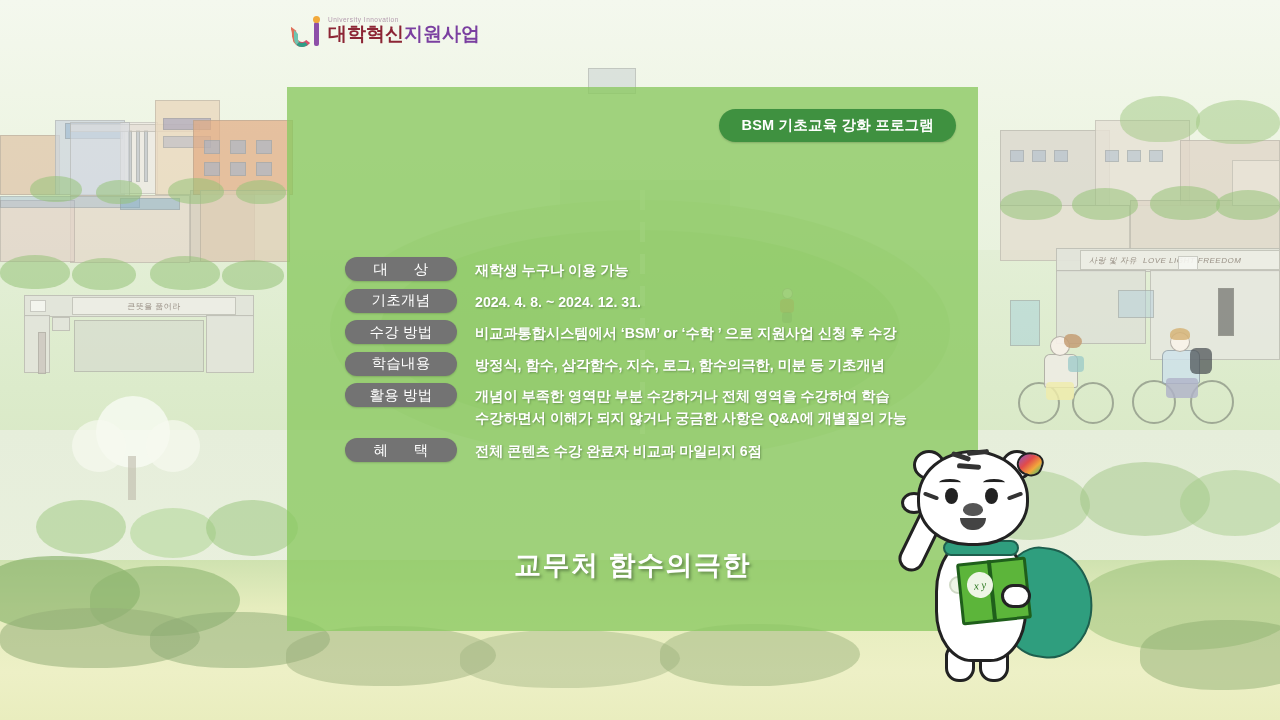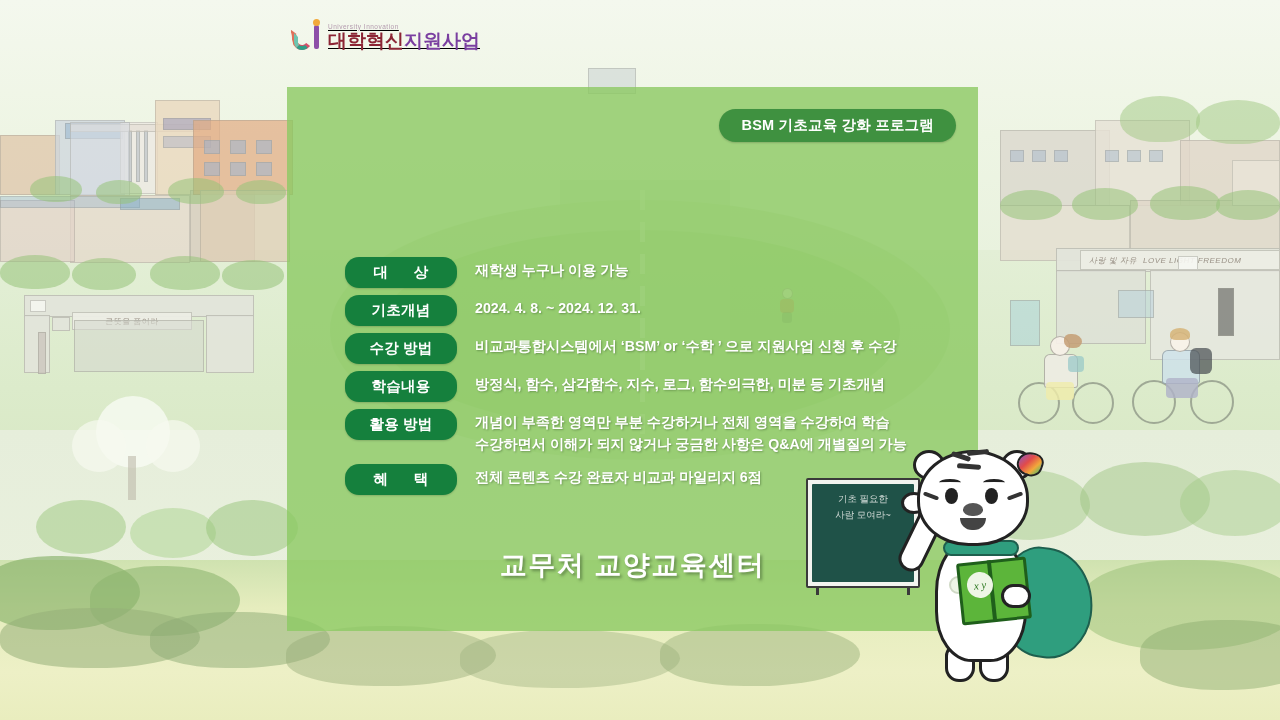--- a/index.html
+++ b/index.html
@@ -154,26 +154,26 @@
   }
   .row {
     display: flex;
     align-items: flex-start;
     margin-bottom: 7px;
   }
   .row.tall { margin-bottom: 9px; }
 
   .pill {
     flex: 0 0 auto;
-    width: 112px; height: 31px;
-    background: #15803d;
+    width: 112px; height: 24px;
+    background: #737373;
     border-radius: 14px;
     color: #ffffff;
     font-size: 14.5px;
-    font-weight: bold;
+    font-weight: normal;
     display: flex; align-items: center; justify-content: center;
     white-space: pre;
     box-shadow: 0 1px 2px rgba(0,0,0,.16);
     letter-spacing: .2px;
   }
 
   .val {
     flex: 1 1 auto;
     margin-left: 18px;
     color: #ffffff;
@@ -195,23 +195,22 @@
     font-size: 27px;
     font-weight: bold;
     letter-spacing: 1.5px;
     text-shadow: 2px 2px 3px rgba(45,70,35,.5);
   }
 
   
   #logo {
     position: absolute;
     left: 292px; top: 16px;
-    display: flex; align-items: center;
+    display: flex; align-items: flex-start;
     height: 40px;
-    text-decoration: underline;
   }
   #logo .mark { position: relative; width: 32px; height: 34px; margin-right: 4px; }
   #logo .mark .u-left {
     position: absolute; left: 0; bottom: 3px;
     width: 20px; height: 22px;
     border: 5px solid transparent;
     border-bottom-color: #d94f6a;
     border-left-color: #e0705a;
     border-radius: 0 0 11px 11px;
     transform: rotate(-8deg);
@@ -456,21 +455,21 @@
     <div class="tree" style="left:1000px;top:190px; width:62px; height:30px;"></div>
     <div class="tree" style="left:1072px;top:188px; width:66px; height:32px;"></div>
     <div class="tree" style="left:1150px;top:186px; width:70px; height:34px;"></div>
     <div class="tree" style="left:1216px;top:190px; width:64px; height:30px;"></div>
     <div class="tree" style="left:1120px;top:96px;  width:80px; height:46px; background:rgba(160,200,130,.5);"></div>
     <div class="tree" style="left:1196px;top:100px; width:84px; height:44px; background:rgba(160,200,130,.5);"></div>
   </div>
 
   <div>
     <div class="gate-wall" style="left:24px; top:295px; width:230px; height:22px;"></div>
-    <div class="gate-sign" style="left:72px; top:297px; width:120px; height:18px;margin-top:15px;">큰뜻을 품어라</div>
+    <div class="gate-sign" style="left:72px; top:297px; width:164px; height:18px;">큰뜻을 품어라</div>
     <div class="gate-wall" style="left:24px; top:315px; width:26px; height:58px;"></div>
     <div class="gate-wall" style="left:52px; top:317px; width:18px; height:14px;"></div>
     <div class="gate-wall" style="left:30px; top:300px; width:16px; height:12px; background:rgba(245,246,240,.9);"></div>
     <div class="gate-wall" style="left:206px;top:315px; width:48px; height:58px;"></div>
     <div class="gate-wall" style="left:74px; top:320px; width:130px;height:52px; background:rgba(214,217,207,.6);"></div>
     <div class="gate-wall" style="left:38px; top:332px; width:8px; height:42px; background:rgba(205,200,190,.85);"></div>
   </div>
 
   <div>
     <div class="gate-wall" style="left:1056px;top:248px; width:224px; height:24px;"></div>
@@ -587,32 +586,23 @@
         </div>
       </div>
 
       <div class="row">
         <div class="pill">혜      택</div>
         <div class="val">전체 콘텐츠 수강 완료자 비교과 마일리지 6점</div>
       </div>
 
     </div>
 
-    <div id="footer">교무처 교양교육센터</div>
-  </div>
-
-  <div id="board">
-    <div class="frame"></div>
-    <div class="slate">
-      <div class="chalk">기초 필요한</div>
-      <div class="chalk">사람 모여라~</div>
-    </div>
-    <div class="legL"></div>
-    <div class="legR"></div>
-  </div>
+    <div id="footer">교무처 함수의극한</div>
+  </div>
+
 
   <div id="tiger">
     <div class="p t-cape"></div>
     <div class="p t-leg-l"></div>
     <div class="p t-leg-r"></div>
     <div class="p t-body"></div>
     <div class="p t-scarf"></div>
     <div class="p t-arm-up"></div>
     <div class="p t-paw-up"></div>
     <div class="p t-medal"></div>

